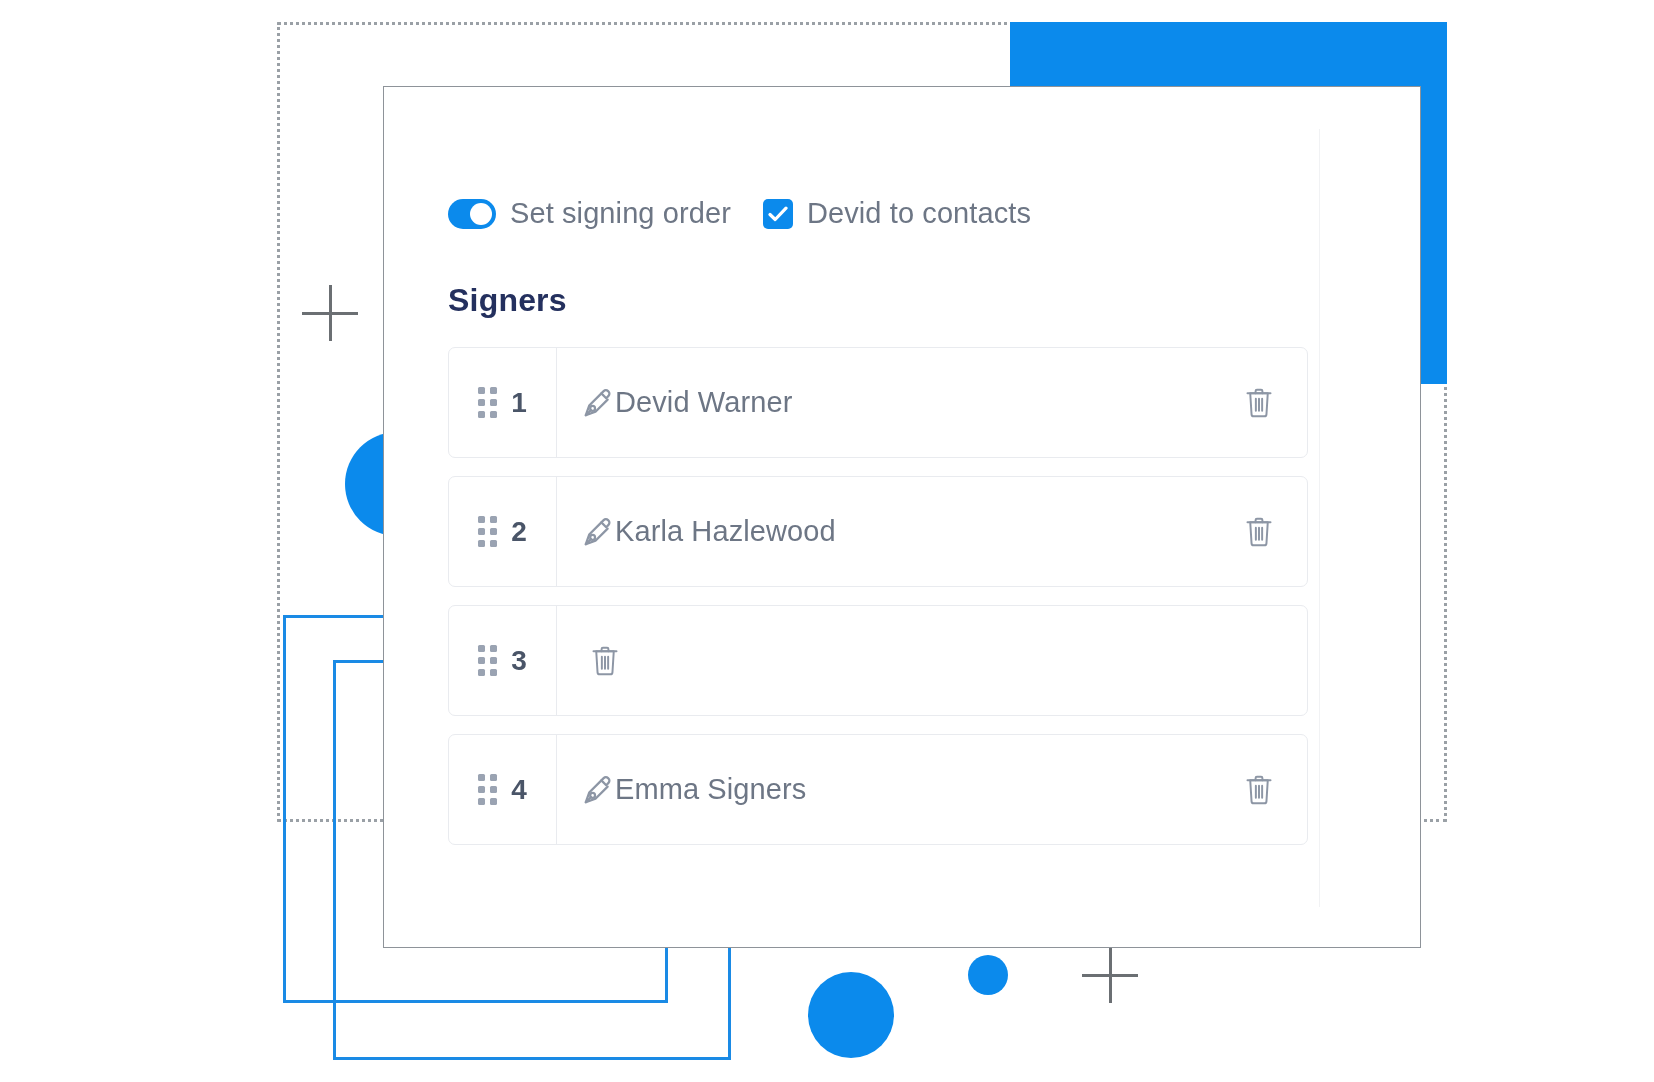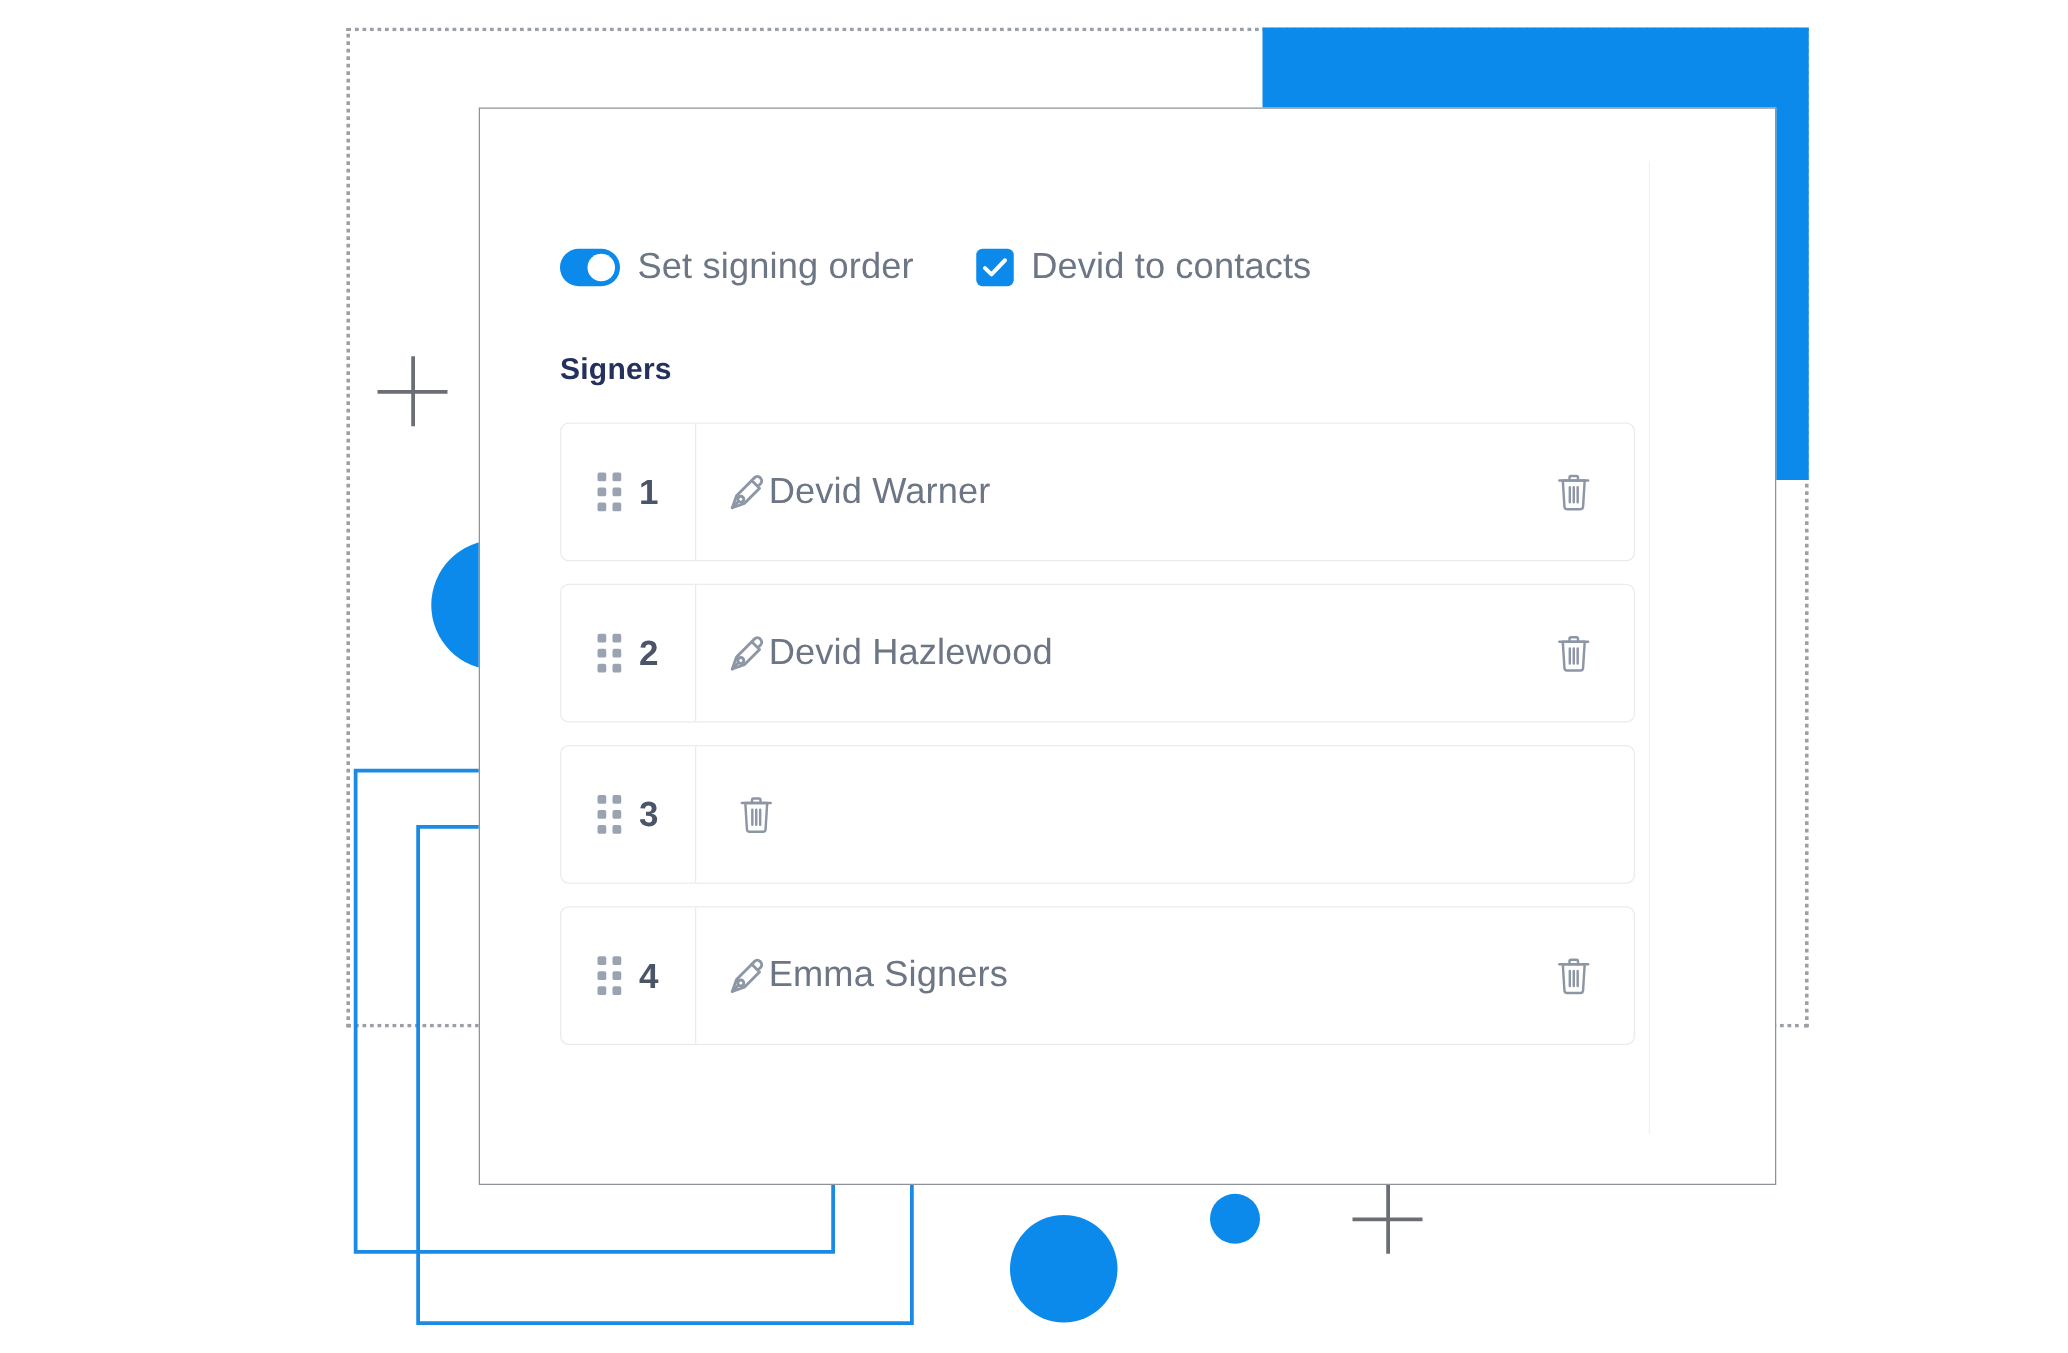--- a/index.html
+++ b/index.html
@@ -119,21 +119,21 @@
     position: absolute;
     left: 64px;
     top: 110px;
     right: 112px;
   }
 
   
   .options-row {
     display: flex;
     align-items: flex-end;
-    gap: 50px;
+    gap: 32px;
     margin-bottom: 52px;
   }
   .option {
     display: flex;
     align-items: center;
     gap: 14px;
     cursor: pointer;
   }
   .toggle {
     position: relative;
@@ -164,21 +164,21 @@
   .option-label {
     font-size: 29px;
     color: #6d7685;
     font-weight: 400;
     white-space: nowrap;
     letter-spacing: 0.1px;
   }
 
   
   .section-title {
-    font-size: 24px;
+    font-size: 32px;
     font-weight: 700;
     color: #24305e;
     margin-bottom: 28px;
     letter-spacing: 0.2px;
   }
   .signer-list { display: flex; flex-direction: column; gap: 18px; }
   .signer-row {
     display: flex;
     align-items: stretch;
     height: 111px;
@@ -328,21 +328,21 @@
           </div>
           <div class="signer-main">
             <span class="pen-icon">
               <svg width="34" height="34" viewBox="0 0 24 24" fill="none" stroke="#8d96a5" stroke-width="1.6" stroke-linecap="round" stroke-linejoin="round">
                 <path d="M19.1 3.6a2.2 2.2 0 0 0-3.1 0l-1.6 1.6 3.4 3.4 1.6-1.6a2.2 2.2 0 0 0 0-3.1z"></path>
                 <path d="M14.4 5.2 5.8 13.8 3.4 20.6l6.8-2.4 8.6-8.6"></path>
                 <circle cx="8.2" cy="15.8" r="1.7"></circle>
                 <path d="M7.0 17.0 3.4 20.6"></path>
               </svg>
             </span>
-            <span class="signer-name">Devid Hazlewood</span>
+            <span class="signer-name">Karla Hazlewood</span>
           </div>
           <div class="signer-delete">
             <span class="trash-icon">
               <svg width="32" height="34" viewBox="0 0 24 26" fill="none" stroke="#8d96a5" stroke-width="1.5" stroke-linecap="round" stroke-linejoin="round">
                 <path d="M3.2 5.6h17.6"></path>
                 <path d="M9.4 5.6V3.9a1 1 0 0 1 1-1h3.2a1 1 0 0 1 1 1v1.7"></path>
                 <path d="M5.3 5.6h13.4l-1 16.1a1.6 1.6 0 0 1-1.6 1.5H7.9a1.6 1.6 0 0 1-1.6-1.5z"></path>
                 <path d="M9.6 9.8v9.2M12 9.8v9.2M14.4 9.8v9.2"></path>
               </svg>
             </span>

